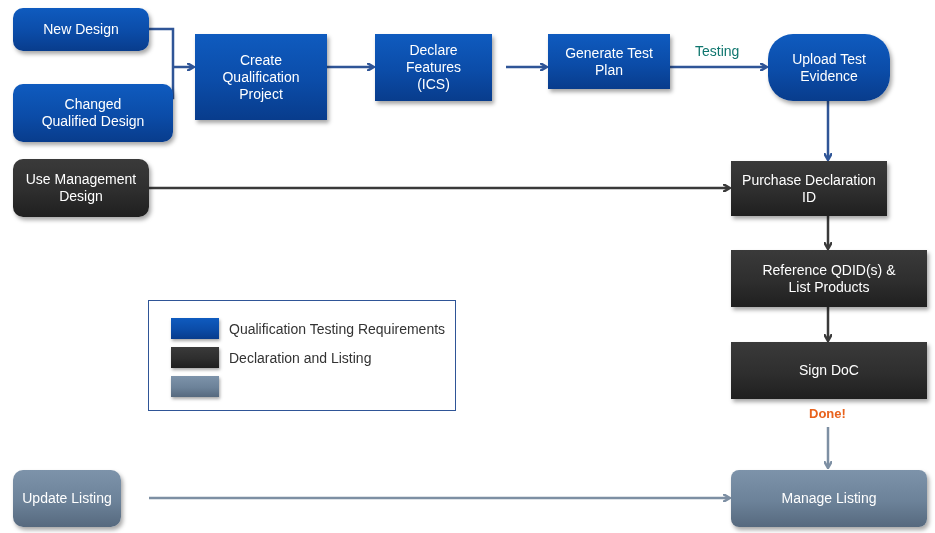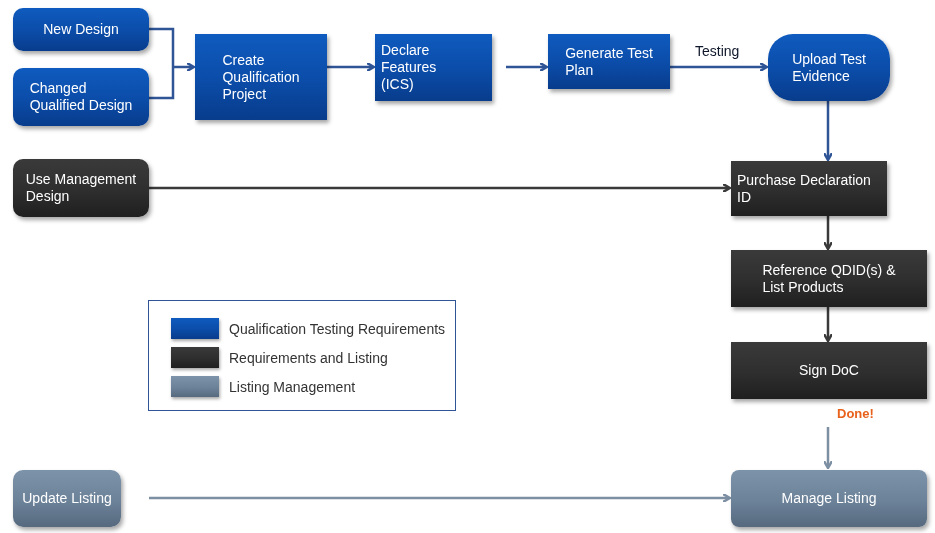--- a/index.html
+++ b/index.html
@@ -1,27 +1,27 @@
 <!DOCTYPE html>
 <html><head>
   <meta charset="utf-8">
   <style>
     html, body { margin: 0; padding: 0; background: #ffffff; }
     body { width: 935px; height: 533px; position: relative; overflow: hidden;
            font-family: "Liberation Sans", sans-serif; }
     .node { position: absolute; display: flex; align-items: center; justify-content: center;
-            text-align: left; color: #ffffff; font-size: 14px; line-height: 17px;
+            text-align: center; color: #ffffff; font-size: 14px; line-height: 17px;
             box-shadow: 2px 3px 4px rgba(0,0,0,0.35); box-sizing: border-box; padding: 5px 6px;
             white-space: pre-line; cursor: pointer; }
     .blue { background: linear-gradient(to bottom, #0f5bbf 0%, #0b4ca8 55%, #083c8c 100%); }
     .dark { background: linear-gradient(to bottom, #3a3a3a 0%, #2e2e2e 55%, #1f1f1f 100%); }
     .grey { background: linear-gradient(to bottom, #7d93aa 0%, #6c8299 55%, #56697e 100%); }
     .rounded { border-radius: 10px; }
     svg.conn { position: absolute; left: 0; top: 0; width: 935px; height: 533px; pointer-events: none; }
-    .label-text { position: absolute; font-size: 14px; color: #0f172a; }
+    .label-text { position: absolute; font-size: 14px; color: #0f766e; }
     .done { position: absolute; font-size: 13px; font-weight: bold; color: #e8621c; }
     .legend { position: absolute; left: 148px; top: 300px; width: 308px; height: 111px;
               border: 1px solid #2f5597; box-sizing: border-box; background: #fff; padding-left: 16px; }
     .legend-item { position: absolute; left: 22px; display: flex; align-items: center; }
     .swatch { width: 48px; height: 21px; box-shadow: 1px 2px 3px rgba(0,0,0,0.35); margin-right: 10px; }
     .legend-label { font-size: 14px; color: #333333; }
   </style>
 </head>
 <body>
 
@@ -45,52 +45,51 @@
   <line x1="670" y1="67" x2="766" y2="67" stroke="#2f5597" stroke-width="2.5" marker-end="url(#ab)"></line>
   <line x1="828" y1="101" x2="828" y2="159" stroke="#2f5597" stroke-width="2.5" marker-end="url(#ab)"></line>
   <line x1="149" y1="188" x2="729" y2="188" stroke="#3a3a3a" stroke-width="2.5" marker-end="url(#ad)"></line>
   <line x1="828" y1="216" x2="828" y2="248" stroke="#3a3a3a" stroke-width="2.5" marker-end="url(#ad)"></line>
   <line x1="828" y1="307" x2="828" y2="340" stroke="#3a3a3a" stroke-width="2.5" marker-end="url(#ad)"></line>
   <line x1="828" y1="427" x2="828" y2="467" stroke="#7d8fa3" stroke-width="2.5" marker-end="url(#ag)"></line>
   <line x1="149" y1="498" x2="729" y2="498" stroke="#7d8fa3" stroke-width="2.5" marker-end="url(#ag)"></line>
 </svg>
 
 <div class="node blue rounded" style="left:13px;top:8px;width:136px;height:43px;">New Design</div>
-<div class="node blue rounded" style="left:13px;top:68px;width:136px;height:58px;">Changed
+<div class="node blue rounded" style="left:13px;top:84px;width:160px;height:58px;">Changed
 Qualified Design</div>
 <div class="node blue" style="left:195px;top:34px;width:132px;height:86px;">Create
 Qualification
 Project</div>
 <div class="node blue" style="left:375px;top:34px;width:117px;height:67px;">Declare Features
 (ICS)</div>
 <div class="node blue" style="left:548px;top:34px;width:122px;height:55px;">Generate Test
 Plan</div>
 <div class="node blue" style="left:768px;top:34px;width:122px;height:67px;border-radius:25px;">Upload Test
 Evidence</div>
 
 <div class="label-text" style="left:695px;top:43px;">Testing</div>
 
 <div class="node dark rounded" style="left:13px;top:159px;width:136px;height:58px;">Use Management
 Design</div>
 <div class="node dark" style="left:731px;top:161px;width:156px;height:55px;">Purchase Declaration ID</div>
 <div class="node dark" style="left:731px;top:250px;width:196px;height:57px;">Reference QDID(s)  &amp;
 List Products</div>
 <div class="node dark" style="left:731px;top:342px;width:196px;height:57px;">Sign DoC</div>
 
-<div class="done" style="left:809px;top:406px;margin-left:28px;">Done!</div>
+<div class="done" style="left:809px;top:406px;">Done!</div>
 
 <div class="node grey rounded" style="left:13px;top:470px;width:108px;height:57px;">Update Listing</div>
 <div class="node grey" style="left:731px;top:470px;width:196px;height:57px;border-radius:8px;">Manage Listing</div>
 
 <div class="legend">
   <div class="legend-item" style="top:17px;">
     <div class="swatch blue"></div>
     <span class="legend-label">Qualification Testing Requirements</span>
   </div>
   <div class="legend-item" style="top:46px;">
     <div class="swatch dark"></div>
-    <span class="legend-label">Requirements and Listing</span>
+    <span class="legend-label">Declaration and Listing</span>
   </div>
   <div class="legend-item" style="top:75px;">
     <div class="swatch grey"></div>
-    <span class="legend-label">Listing Management</span>
   </div>
 </div>
 
 </body></html>

